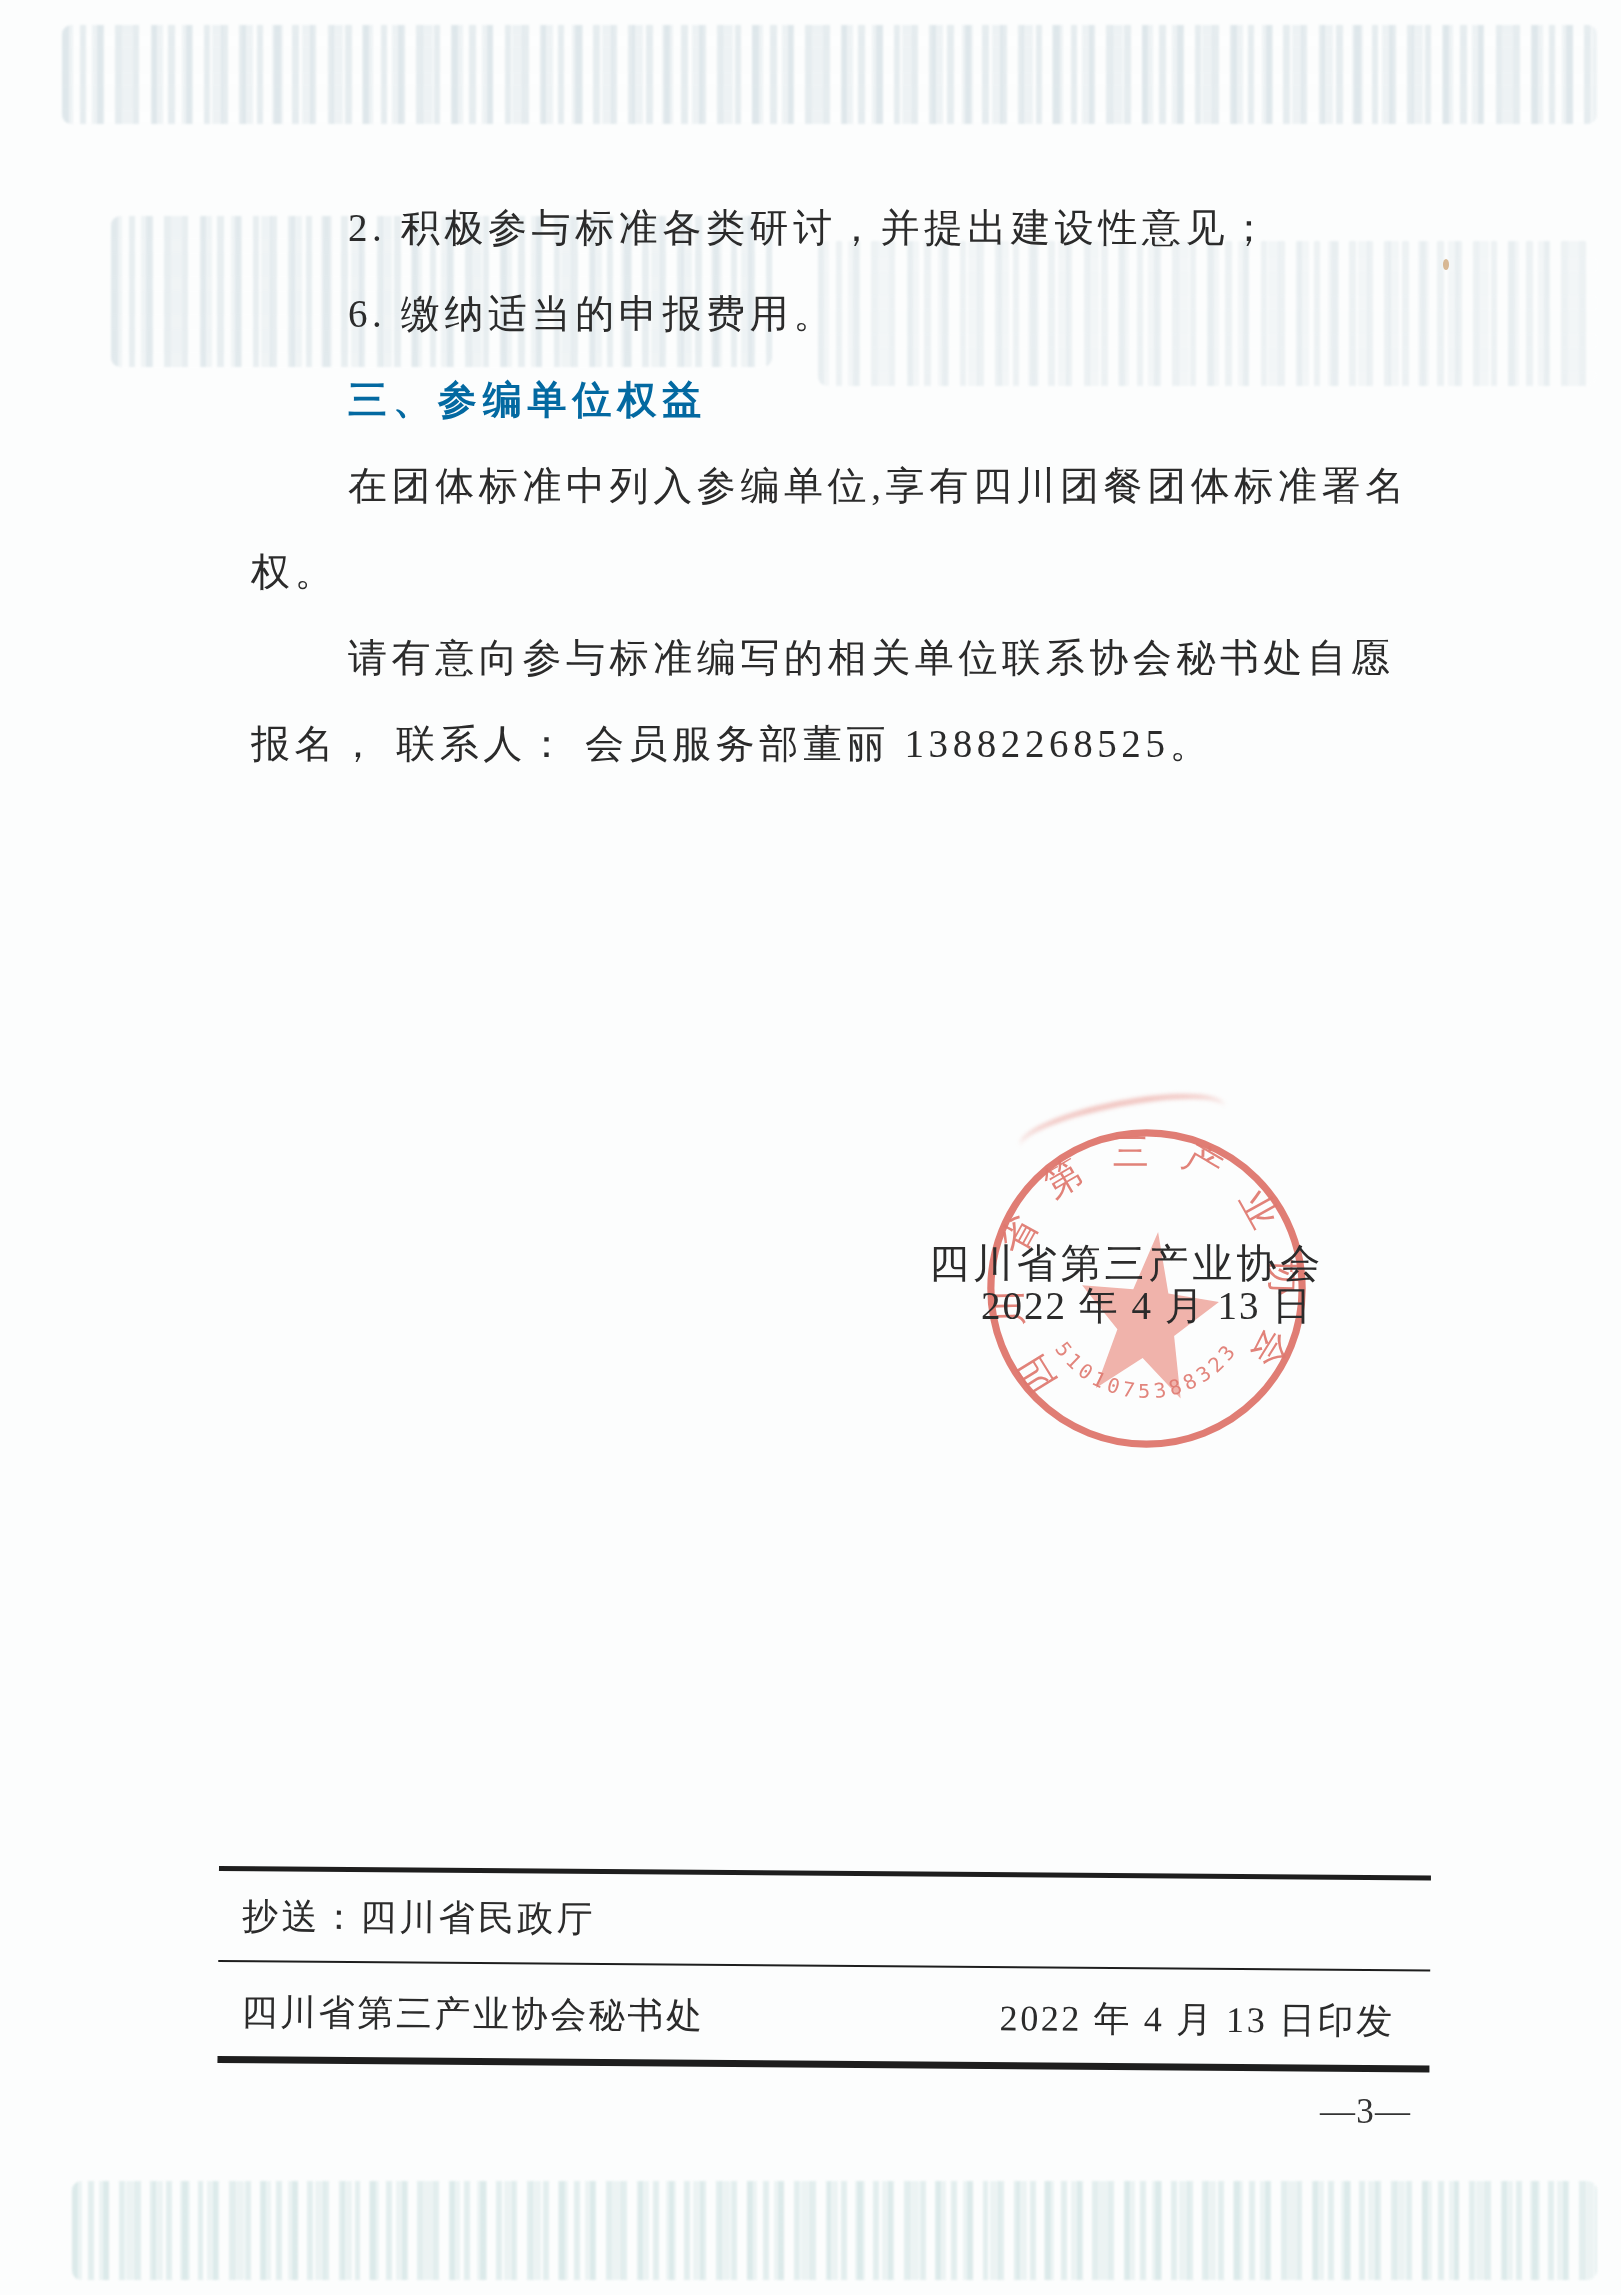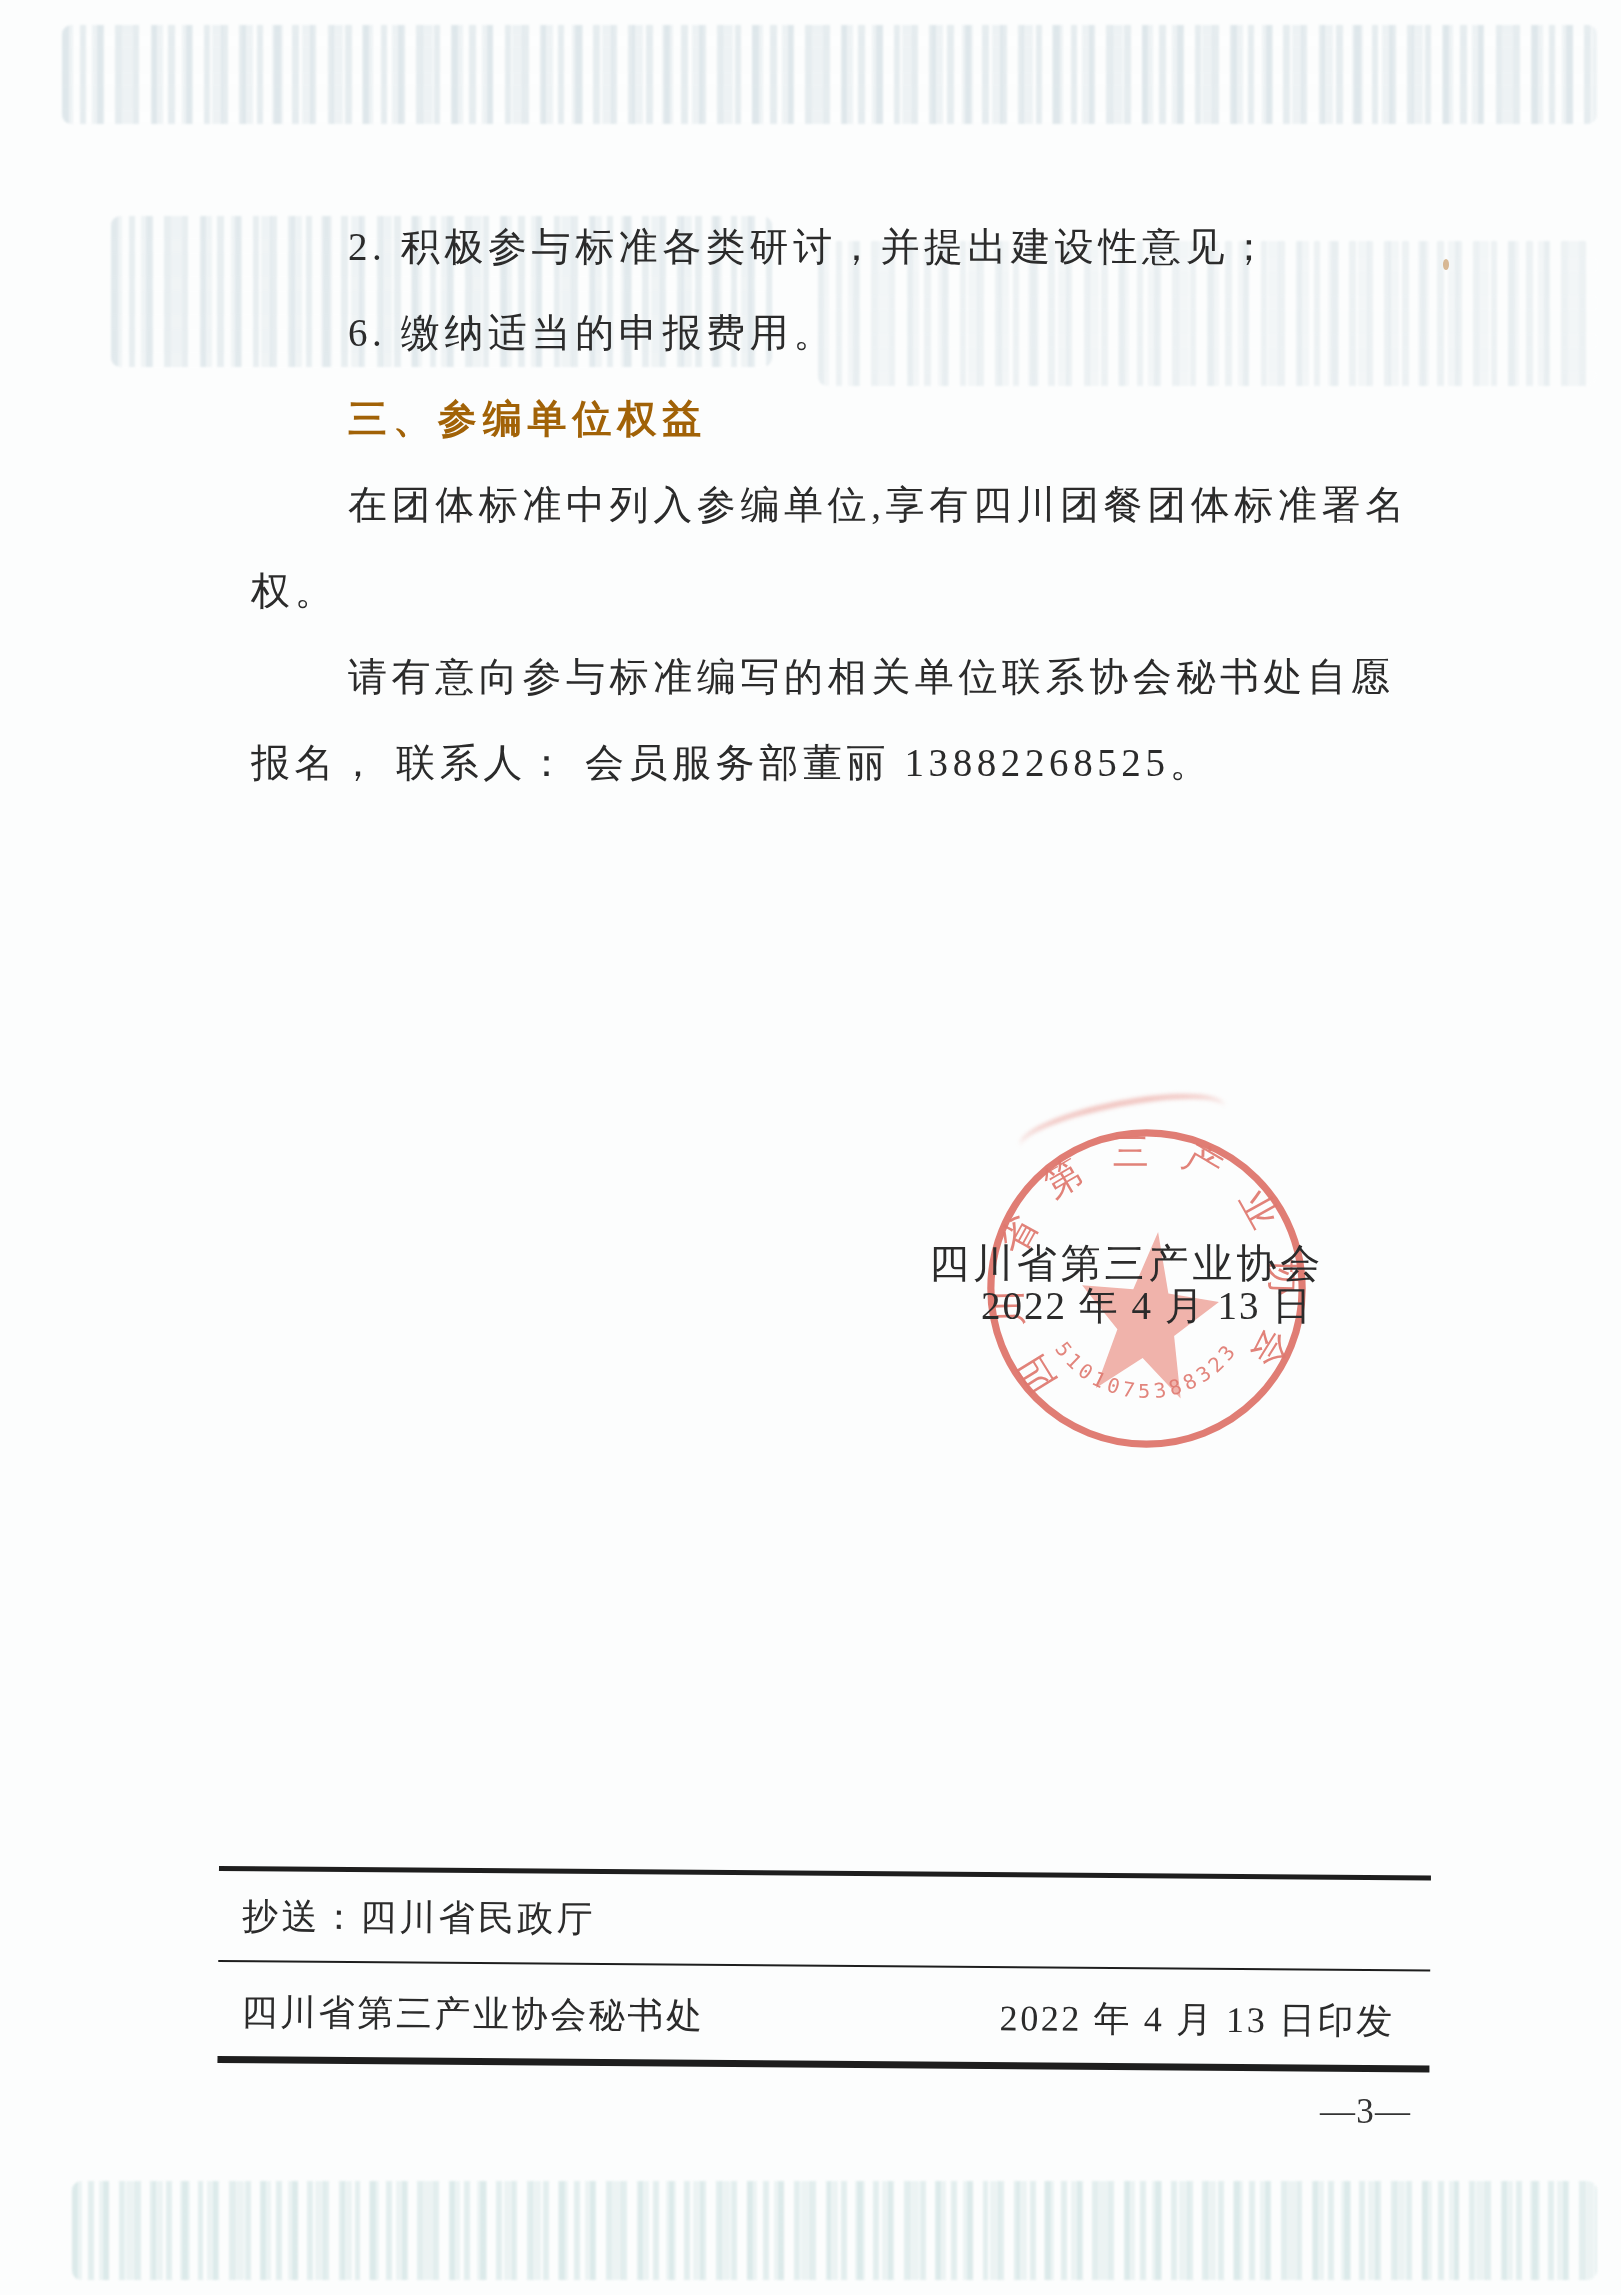--- a/index.html
+++ b/index.html
@@ -32,36 +32,36 @@
     position: absolute;
     width: 5.9px; height: 10.5px;
     background: rgba(196,148,92,.65);
     border-radius: 50%;
   }
 
   
   .doc-lines {
     position: absolute;
     left: 251px;
-    top: 204px;
+    top: 185px;
     width: 1172px;
   }
   .doc-line {
     height: 86px;
     line-height: 86px;
     font-size: 39px;
     letter-spacing: 4.6px;
     white-space: nowrap;
   }
   .doc-line.indent { padding-left: 97px; }
   .doc-line.heading {
     font-family: "Liberation Sans", "DejaVu Sans", sans-serif;
     font-weight: 700;
     letter-spacing: 5.9px;
-    color: #a16207;
+    color: #0369a1;
   }
 
   
   .sig-org {
     position: absolute;
     left: 929px; top: 1240px;
     font-size: 40px; letter-spacing: 3.9px;
     line-height: 47px;
     white-space: nowrap;
     z-index: 3;

